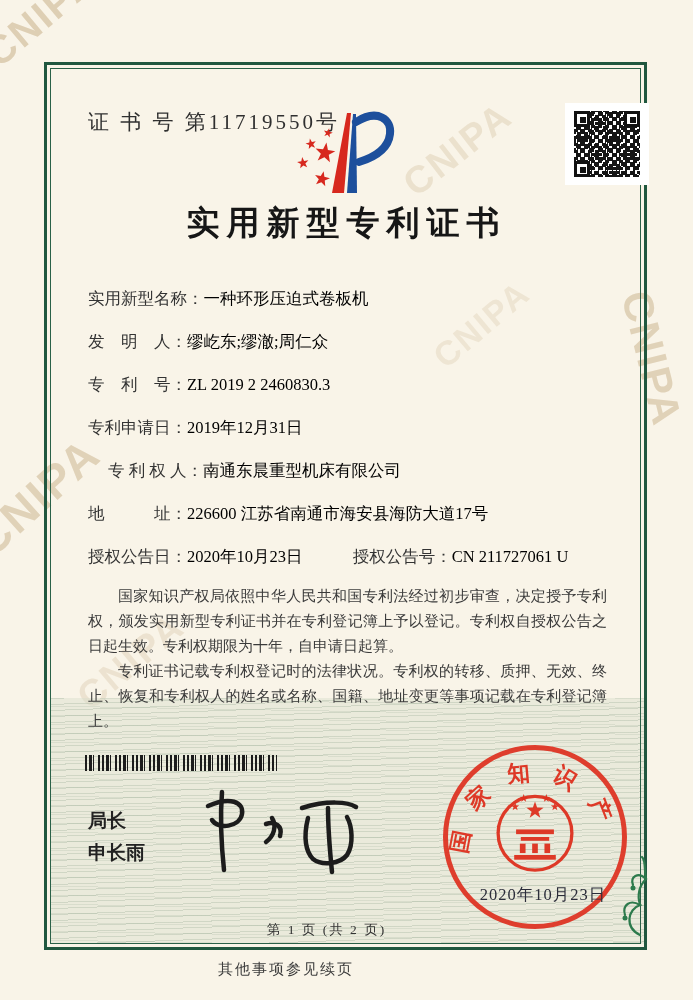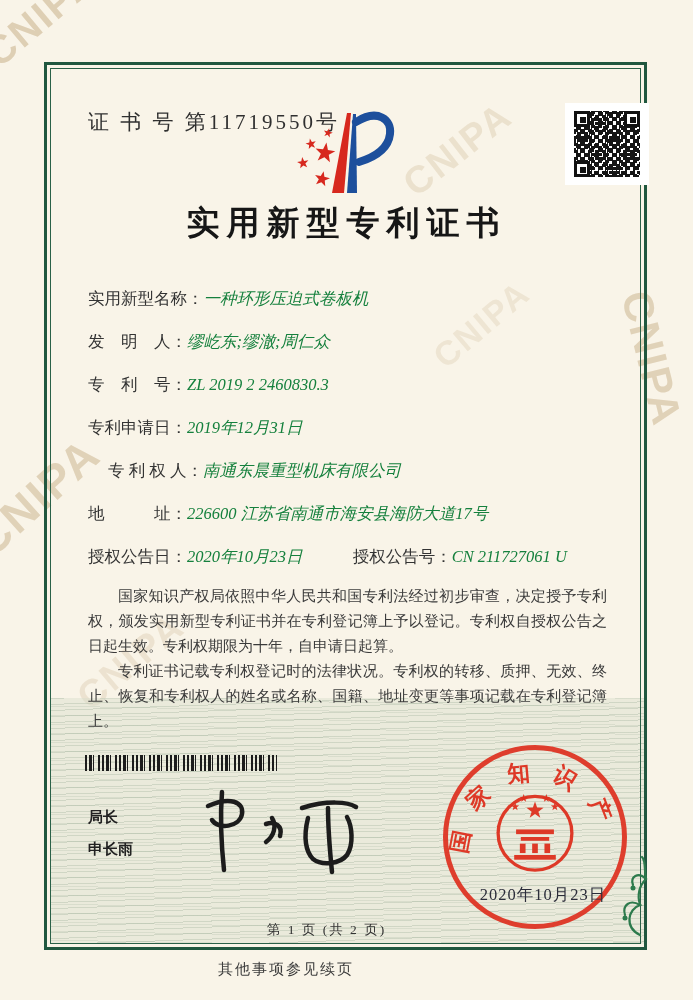--- a/index.html
+++ b/index.html
@@ -36,32 +36,32 @@
       conic-gradient(#151515 25%, rgba(0,0,0,0) 0 50%, #151515 0 75%, rgba(0,0,0,0) 0) 2px 1px/9px 9px;}
   .finder{position:absolute;width:16px;height:16px;border:3px solid #111;background:#fff;box-sizing:border-box;}
   .finder::after{content:"";position:absolute;left:3px;top:3px;width:6px;height:6px;background:#111;}
   .f-tl{left:0;top:0;} .f-tr{right:0;top:0;} .f-bl{left:0;bottom:0;}
 
   #title{left:0;top:201px;width:693px;text-align:center;font-size:33px;font-weight:bold;
     letter-spacing:7px;color:#161616;}
 
   .frow{left:88px;width:520px;font-size:16.5px;color:#333;white-space:nowrap;}
   .frow .lbl{color:#333;}
-  .frow .val{color:#15803d;font-style:italic;}
+  .frow .val{color:#000000;}
   #grant-row .second{margin-left:46px;}
 
   #paragraphs{left:88px;top:584px;width:519px;font-size:15px;line-height:25px;
     color:#3a3a3a;text-align:justify;}
   #paragraphs p{margin:0;text-indent:2em;}
 
   #barcode{left:85px;top:755px;width:192px;height:16px;
     background:repeating-linear-gradient(90deg,#1c1c1c 0 2px,rgba(0,0,0,0) 2px 4px,#1c1c1c 4px 7px,
       rgba(0,0,0,0) 7px 8px,#1c1c1c 8px 9px,rgba(0,0,0,0) 9px 13px,#1c1c1c 13px 15px,rgba(0,0,0,0) 15px 17px);}
 
-  .issuer{left:88px;font-size:15px;font-family:"Liberation Sans","DejaVu Sans",sans-serif;
+  .issuer{left:88px;font-size:19px;font-family:"Liberation Sans","DejaVu Sans",sans-serif;
     font-weight:600;color:#222;text-align:center;}
   #issuer-title{top:808px;} #issuer-name{top:840px;}
 
   #signature{left:190px;top:778px;width:190px;height:102px;}
 
   
   #seal{left:443px;top:745px;width:184px;height:184px;border:5px solid rgba(221,47,30,.92);
     border-radius:50%;box-sizing:border-box;z-index:5;}
   #seal-date{left:458px;top:884px;width:170px;text-align:center;font-size:16.5px;
     color:#2b2d3a;letter-spacing:1px;z-index:6;}

